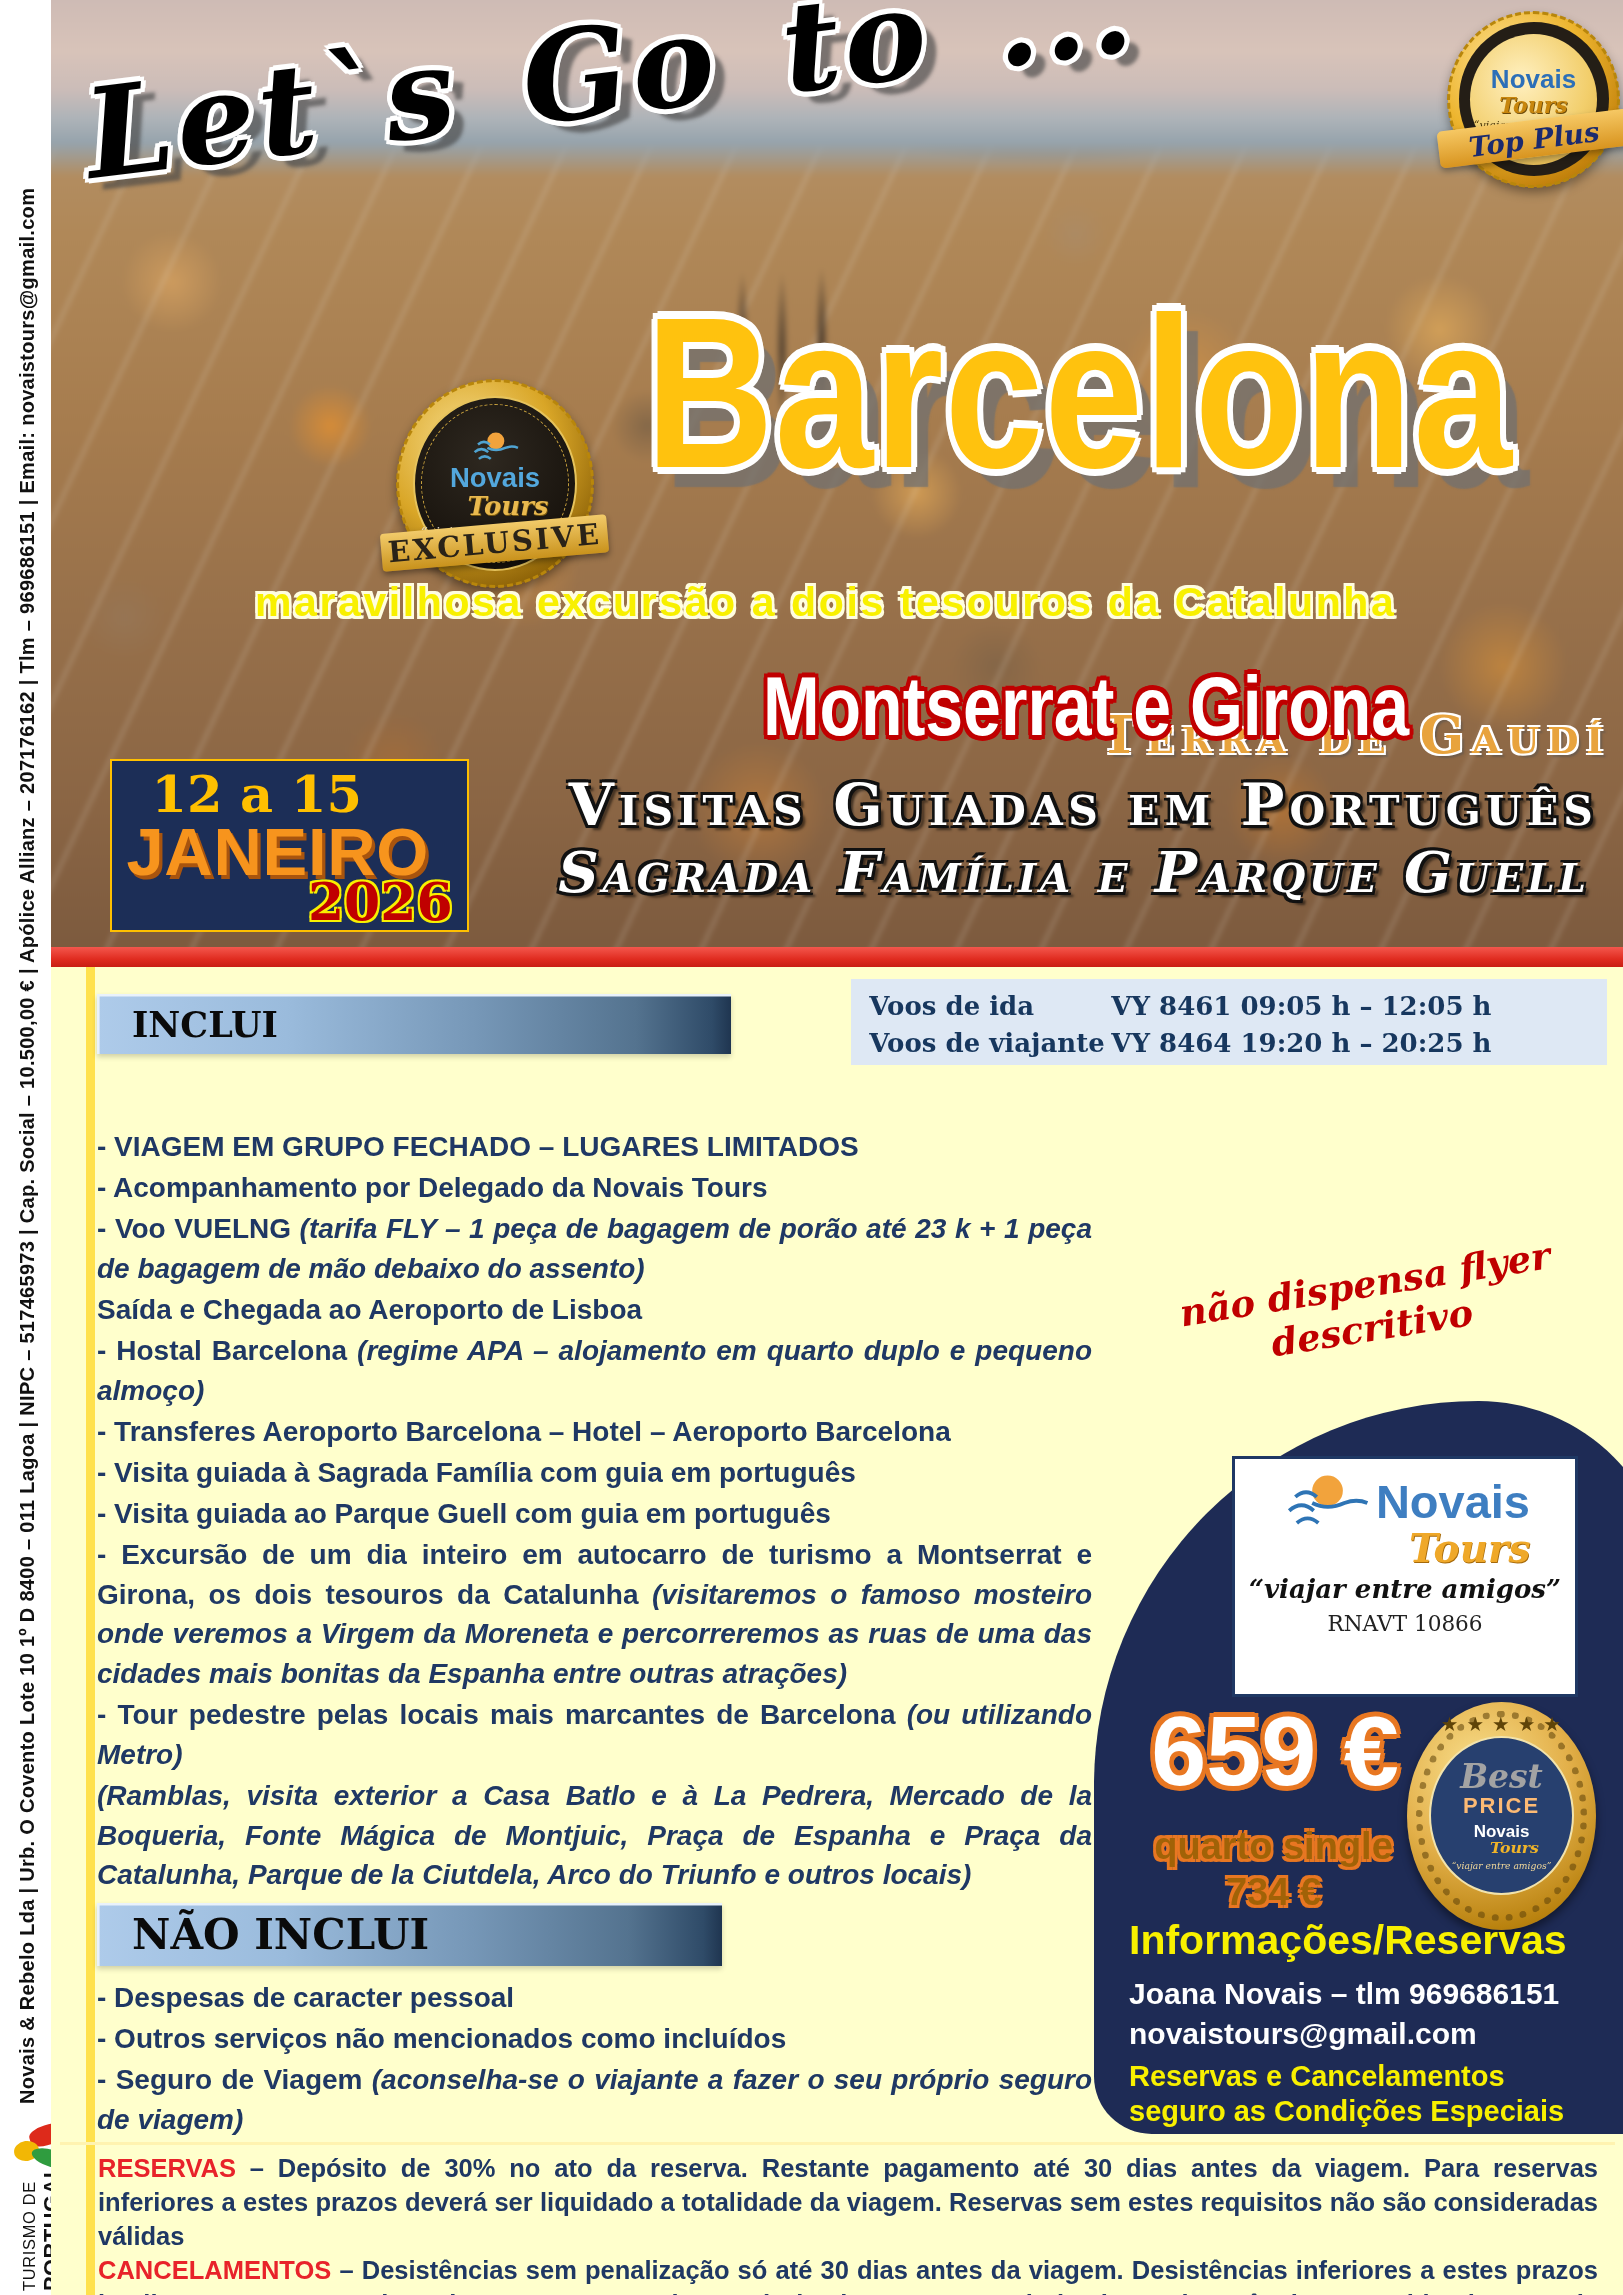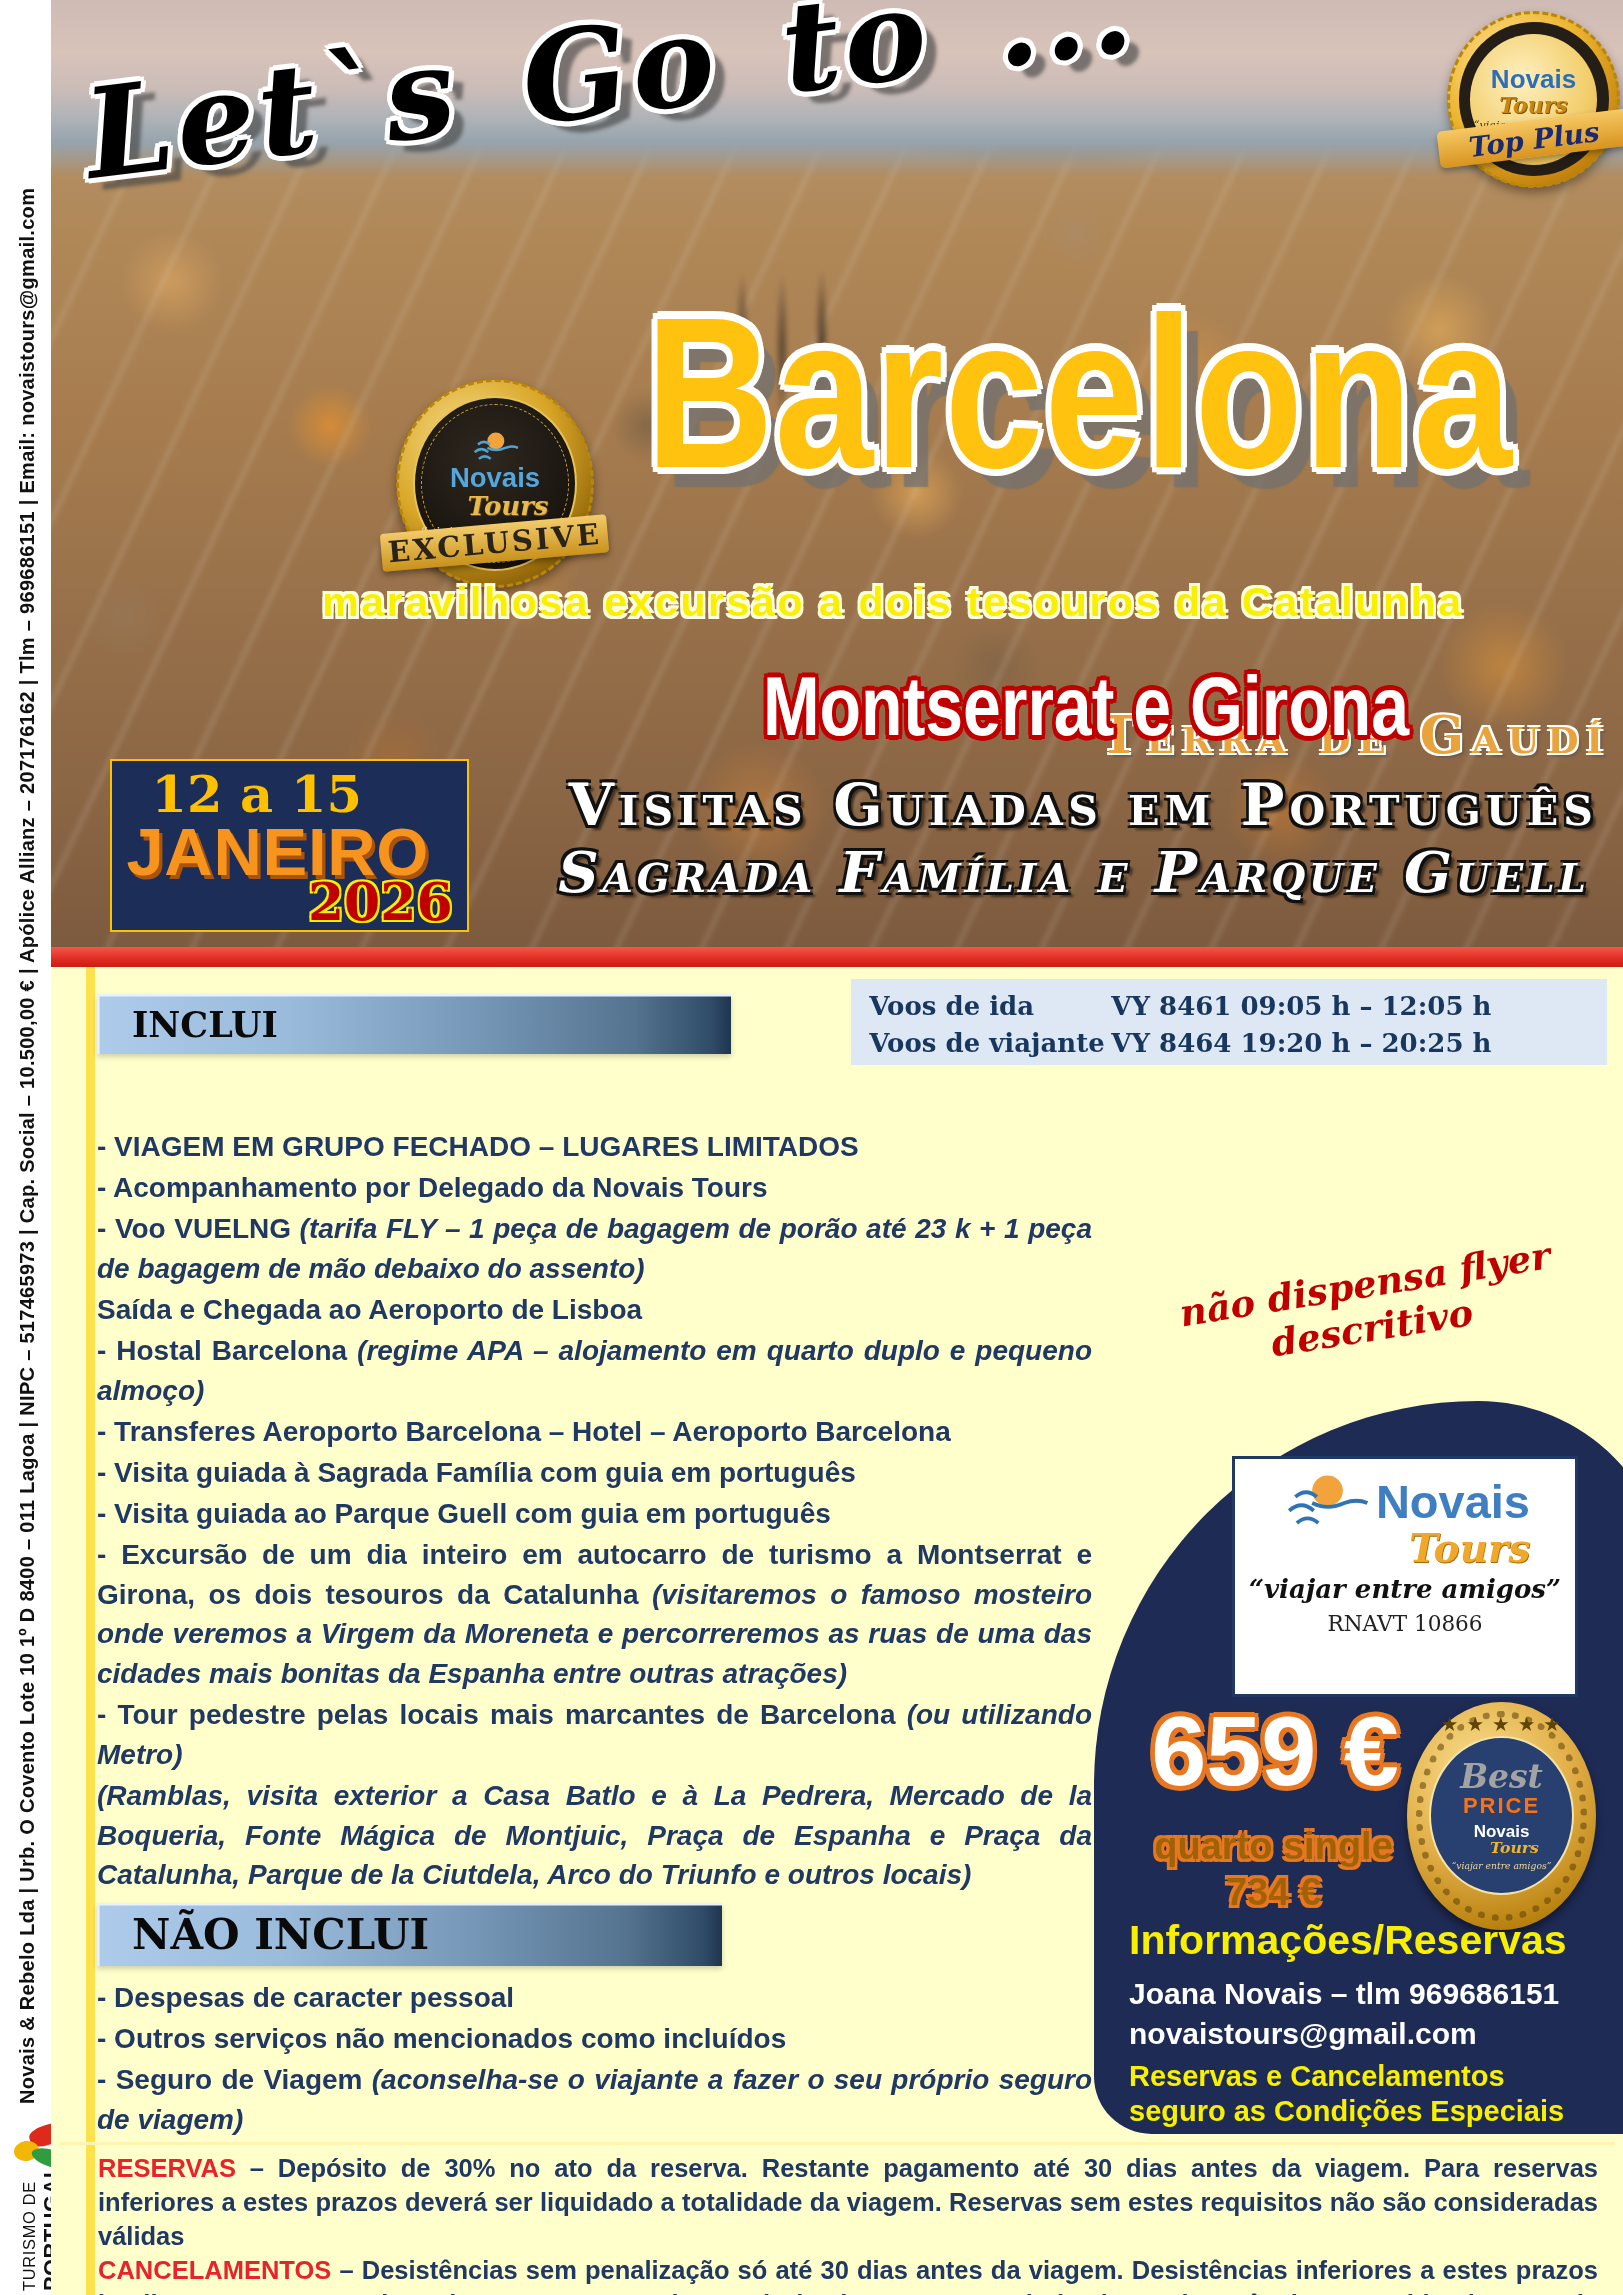--- a/index.html
+++ b/index.html
@@ -47,21 +47,21 @@
 
   .lets-go{left:77px;top:63px;font-family:"DejaVu Serif",serif;font-style:italic;font-weight:bold;
     font-size:124px;color:#000;letter-spacing:3.9px;word-spacing:18.3px;transform:rotate(-7deg);transform-origin:0 0;
     text-shadow:-3.9px -3.9px 0 #fff,3.9px -3.9px 0 #fff,-3.9px 3.9px 0 #fff,3.9px 3.9px 0 #fff,0 -5.2px 0 #fff,0 5.2px 0 #fff,-5.2px 0 0 #fff,5.2px 0 0 #fff,13px 13px 3.9px rgba(70,70,70,.65);}
   .city-title{left:543px;top:280px;width:1073px;text-align:center;font-weight:800;font-size:177px;line-height:1.05;
     color:#FFC20E;letter-spacing:1.3px;transform:scaleY(1.22);transform-origin:50% 0;
     text-shadow:4.6px -4.6px 0 #fff,-4.6px 4.6px 0 #fff,-4.6px -4.6px 0 #fff,4.6px 4.6px 0 #fff,0 5.9px 0 #fff,0 -5.9px 0 #fff,5.9px 0 0 #fff,-5.9px 0 0 #fff,17px 17px 1.3px rgba(112,112,112,.75);}
   .terra{left:1047px;top:704px;width:564px;text-align:right;font-family:"DejaVu Serif",serif;font-variant:small-caps;
     font-weight:bold;font-size:52px;color:#E8A33D;letter-spacing:7.9px;
     text-shadow:-2px -2px 0 #fff,2px -2px 0 #fff,-2px 2px 0 #fff,2px 2px 0 #fff,3.9px 3.9px 2px rgba(80,80,80,.5);}
-  .tagline{left:255px;top:579px;width:1276px;text-align:center;font-weight:800;font-size:41px;color:#F8F000;letter-spacing:2.6px;
+  .tagline{left:255px;top:579px;width:1276px;text-align:left;font-weight:800;font-size:41px;color:#F8F000;letter-spacing:2.6px;
     text-shadow:-2.6px -2.6px 0 #fffde0,2.6px -2.6px 0 #fffde0,-2.6px 2.6px 0 #fffde0,2.6px 2.6px 0 #fffde0,0 3.3px 0 #fffde0,0 -3.3px 0 #fffde0;}
   .excursion{left:556px;top:658px;width:1060px;text-align:center;font-weight:800;font-size:68px;color:#fff;
     transform:scaleY(1.22);transform-origin:50% 0;
     text-shadow:-3.3px -3.3px 0 #C00000,3.3px -3.3px 0 #C00000,-3.3px 3.3px 0 #C00000,3.3px 3.3px 0 #C00000,0 3.9px 0 #C00000,0 -3.9px 0 #C00000,3.9px 0 0 #C00000,-3.9px 0 0 #C00000;}
   .guided1,.guided2{font-family:"DejaVu Serif",serif;font-variant:small-caps;font-weight:bold;color:#fff;text-align:center;
     text-shadow:-2.6px -2.6px 0 #111,2.6px -2.6px 0 #111,-2.6px 2.6px 0 #111,2.6px 2.6px 0 #111,0 3.3px 0 #111,0 -3.3px 0 #111,5.2px 5.2px 2.6px rgba(0,0,0,.55);}
   .guided1{left:550px;top:771px;width:1067px;font-size:58px;letter-spacing:5.2px;}
   .guided2{left:524px;top:839px;width:1100px;font-size:56px;letter-spacing:3.9px;font-style:italic;}
 
   
@@ -138,21 +138,21 @@
   .quarto{left:1113px;top:1825px;width:321px;font-size:38px;}
   .single-price{left:1113px;top:1871px;width:321px;font-size:38px;}
 
   .badge-best{left:1407px;top:1702px;width:189px;height:228px;}
   .bp-outer{position:absolute;inset:0;border-radius:50%;background:radial-gradient(circle at 38% 30%,#F9E08E,#E3B04A 45%,#B9820F 80%,#8A5D06);box-shadow:0 5.2px 9.2px rgba(0,0,0,.45);}
   .bp-laurel{position:absolute;inset:9.2px;border-radius:50%;border:7.9px dotted rgba(94,66,10,.55);}
   .bp-stars{position:absolute;top:10.5px;left:0;right:0;text-align:center;font-size:19.6px;color:#5F4408;letter-spacing:1.3px;}
   .bp-inner{position:absolute;left:22px;right:22px;top:34px;bottom:35px;border-radius:50%;background:#27406F;border:2px solid #F2E3AC;
     display:flex;flex-direction:column;align-items:center;justify-content:center;}
   .bp-best{font-family:"DejaVu Serif",serif;font-style:italic;font-weight:bold;font-size:33px;color:#a3a3a3;line-height:1;}
-  .bp-price{font-weight:800;font-size:22px;color:#f97316;letter-spacing:2px;line-height:1;margin-top:1.3px;}
+  .bp-price{font-weight:800;font-size:22px;color:#fdba74;letter-spacing:2px;line-height:1;margin-top:1.3px;}
   .bp-brand1{font-weight:800;font-size:17px;color:#fff;margin-top:6.5px;line-height:1;}
   .bp-brand2{font-family:"DejaVu Serif",serif;font-style:italic;font-weight:bold;font-size:15.7px;color:#F0B429;line-height:1;margin-left:26px;}
   .bp-tagline{font-family:"DejaVu Serif",serif;font-style:italic;font-size:9.2px;color:#F0D79A;margin-top:3.9px;}
 
   .contact-header{left:1129px;top:1917px;width:458px;font-weight:800;font-size:41px;color:#F8F000;}
   .contact-line{position:absolute;left:1129px;width:458px;font-weight:bold;font-size:30px;color:#fff;}
   .cl1{top:1977px;} .cl2{top:2017px;}
   .conditions{left:1129px;top:2059px;width:445px;font-weight:800;font-size:29px;color:#F8F000;line-height:1.22;}
 
   

